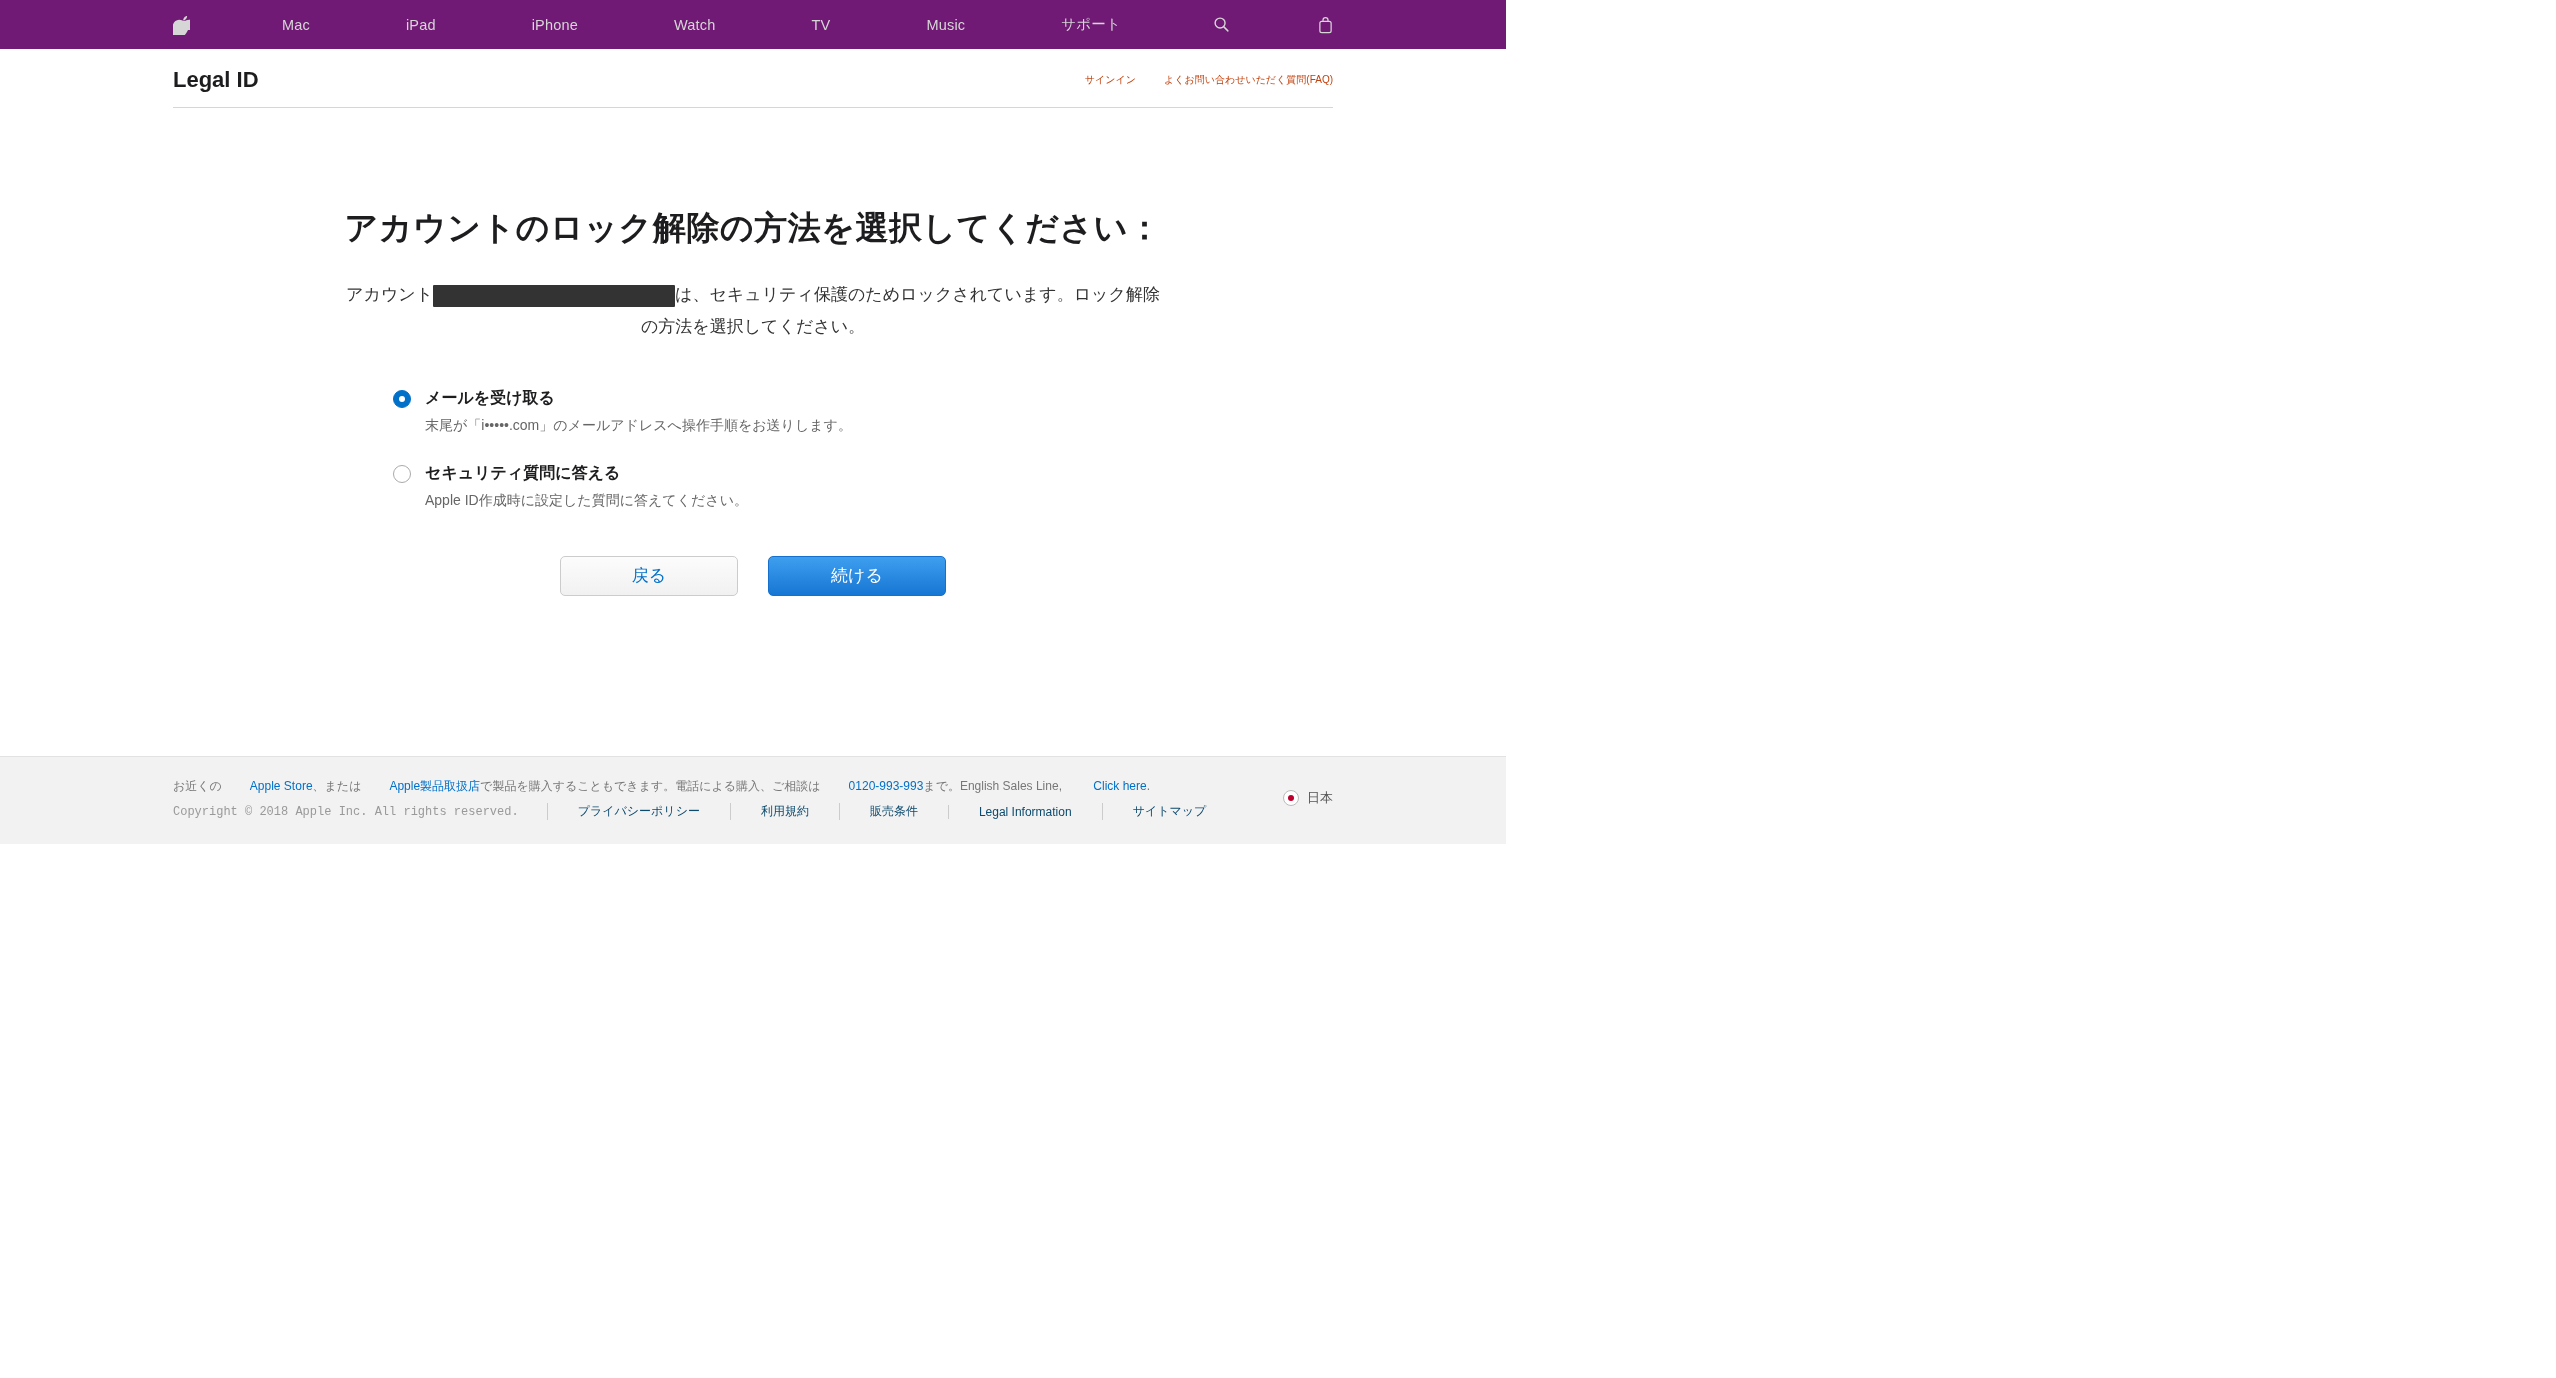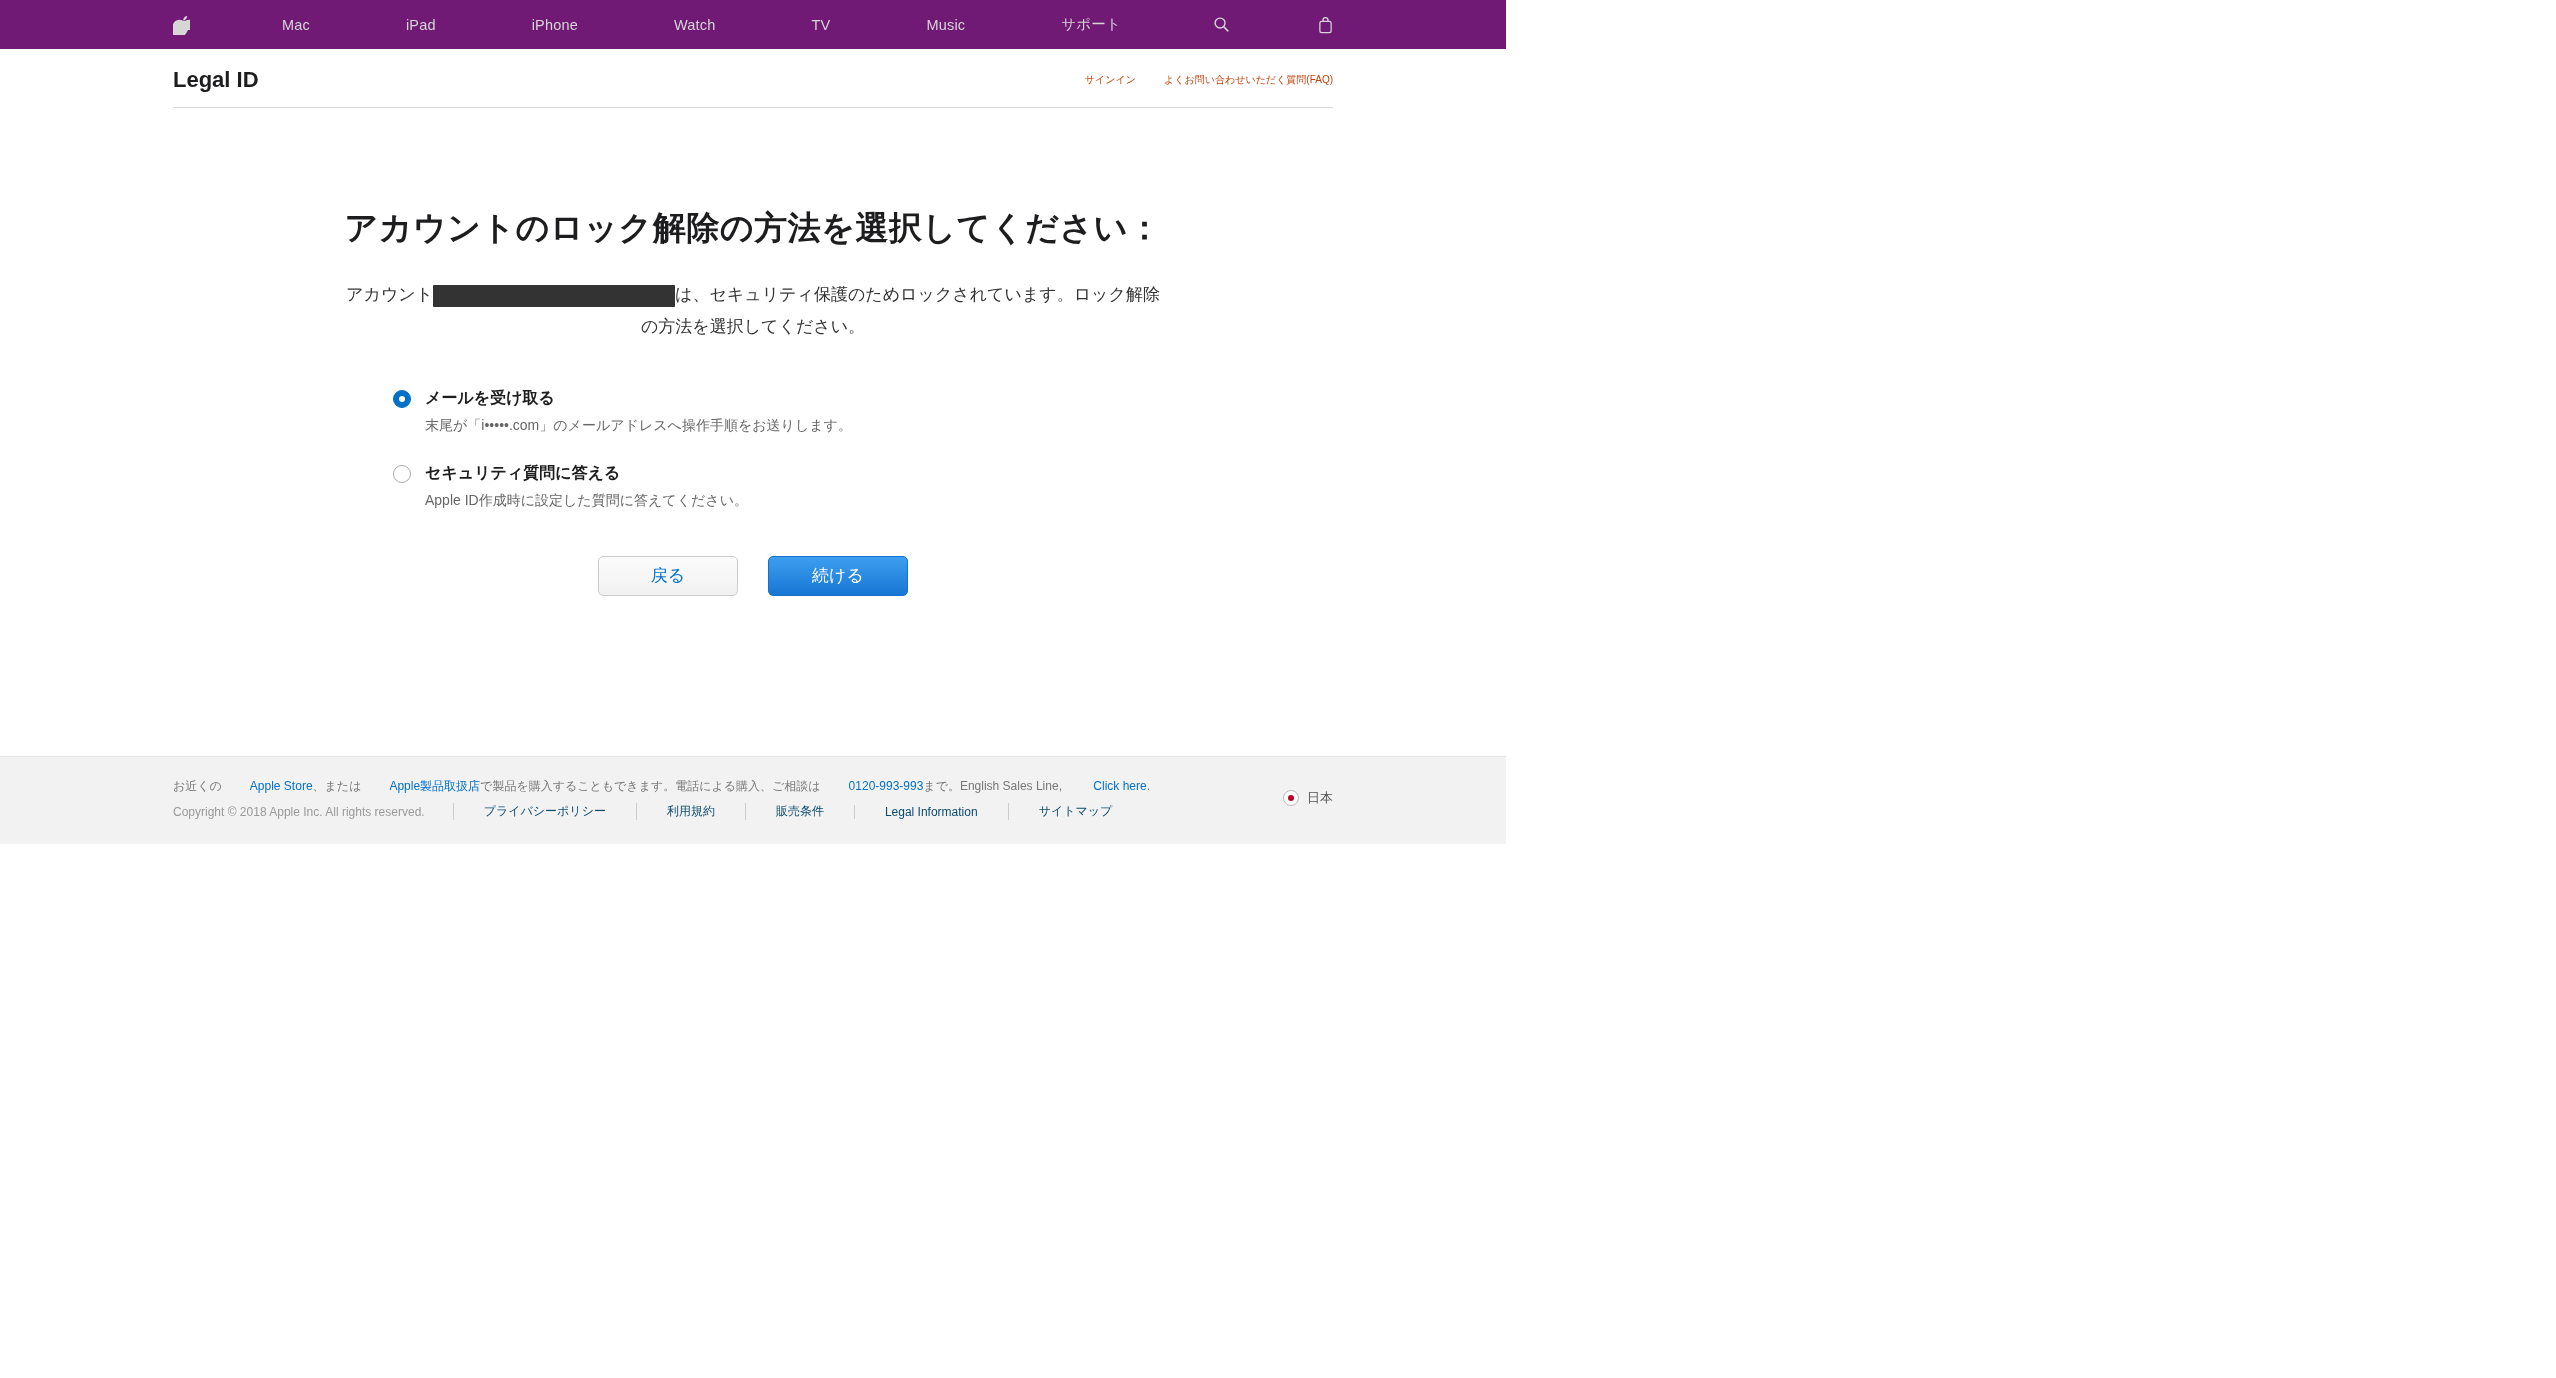--- a/index.html
+++ b/index.html
@@ -34,31 +34,31 @@
 
   .options { width:720px; margin: 44px auto 0; text-align:left; }
   .opt { display:flex; align-items:flex-start; gap:14px; margin-bottom:28px; cursor:pointer; }
   .radio { width:18px; height:18px; border-radius:50%; border:1px solid #aaa; margin-top:2px; flex:0 0 auto; position:relative; background:#fff; }
   .radio.on { border-color:#0070c9; background:#0070c9; }
   .radio.on::after { content:""; position:absolute; left:5px; top:5px; width:6px; height:6px; border-radius:50%; background:#fff; }
   .opt-title { font-size:16px; font-weight:700; }
   .opt-desc { font-size:14px; color:#666; margin-top:8px; }
 
   .btns { margin:46px auto 0; display:flex; gap:30px; justify-content:center; }
-  .btn { width:140px; height:40px; border-radius:5px; font-size:17px; display:flex; align-items:center; justify-content:center; cursor:pointer; }
+  .btn { width:178px; height:40px; border-radius:5px; font-size:17px; display:flex; align-items:center; justify-content:center; cursor:pointer; }
   .btn-secondary { background:linear-gradient(#fcfcfc,#f1f1f1); border:1px solid #ccc; color:#0070c9; }
   .btn-primary { background:linear-gradient(#3e9ff0,#1676d3); border:1px solid #1670cc; color:#fff; }
 
   
   .footer { background:var(--footer-bg); margin-top:160px; padding:18px 0 24px; border-top:1px solid #e2e2e2; }
   .footer-inner { width:1160px; margin:0 auto; font-size:12px; color:#777; position:relative; }
   .frow1 { line-height:1.9; }
   .frow1 a { color:var(--link); text-decoration:none;margin-left:28px; }
   .frow2 { display:flex; gap:0; align-items:center; margin-top:6px; flex-wrap:wrap; }
-  .copy { margin-right:28px; color:#999; }
+  .copy { margin-right:28px; color:#999;font-family:Liberation Mono, monospace; }
   .flink { color:#0c4a6e; padding:0 30px; border-left:1px solid #ccc; cursor:pointer; }
   .flink:first-of-type { border-left:0; padding-left:0; }
   .locale { position:absolute; right:0; top:14px; display:flex; align-items:center; gap:8px; color:#555; font-size:13px; cursor:pointer; }
   .flag { width:16px; height:16px; border-radius:50%; background:#fff; border:1px solid #bbb; position:relative; }
   .flag::after { content:""; position:absolute; left:4px; top:4px; width:6px; height:6px; border-radius:50%; background:#bc002d; }
 </style>
 </head>
 <body>
 <div class="frame">
 

